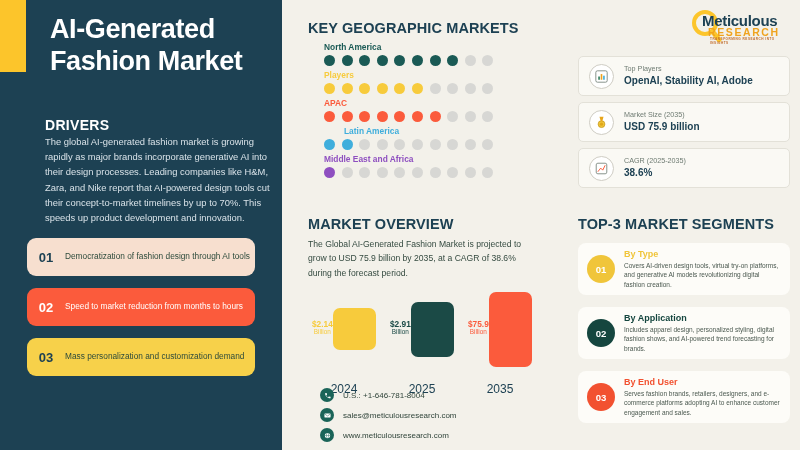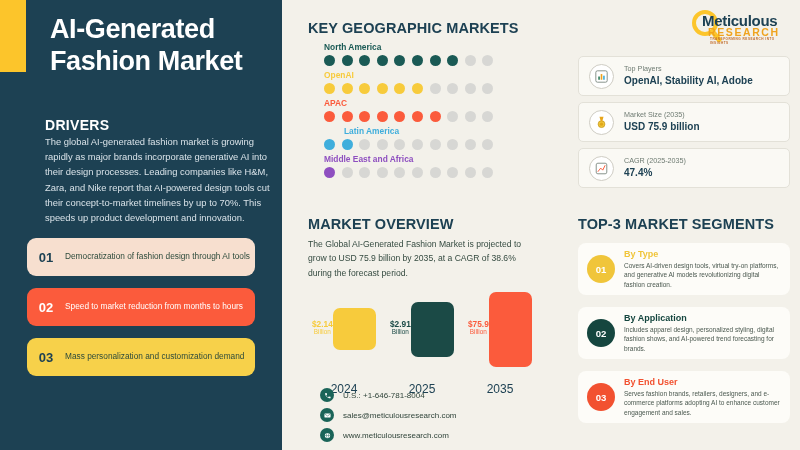--- a/index.html
+++ b/index.html
@@ -204,21 +204,21 @@
           <div class="dot" style="background: rgb(26, 90, 85);"></div>
           <div class="dot" style="background: rgb(26, 90, 85);"></div>
           <div class="dot" style="background: rgb(26, 90, 85);"></div>
           <div class="dot" style="background: rgb(26, 90, 85);"></div>
           <div class="dot" style="background: rgb(26, 90, 85);"></div>
           <div class="dot"></div>
           <div class="dot"></div>
         </div>
       </div>
       <div class="geo-row">
-        <div class="geo-label" style="color: rgb(247, 203, 60);">OpenAI</div>
+        <div class="geo-label" style="color: rgb(247, 203, 60);">Players</div>
         <div class="dots">
           <div class="dot" style="background: rgb(247, 203, 60);"></div>
           <div class="dot" style="background: rgb(247, 203, 60);"></div>
           <div class="dot" style="background: rgb(247, 203, 60);"></div>
           <div class="dot" style="background: rgb(247, 203, 60);"></div>
           <div class="dot" style="background: rgb(247, 203, 60);"></div>
           <div class="dot" style="background: rgb(247, 203, 60);"></div>
           <div class="dot"></div>
           <div class="dot"></div>
           <div class="dot"></div>
@@ -301,21 +301,21 @@
   </div>
   <div class="stat-card" id="stat-2">
     <div class="stat-icon">
       <svg width="13" height="13" viewBox="0 0 16 16">
           <rect x="1.5" y="1.5" width="13" height="13" rx="2" fill="none" stroke="#6E7B72" stroke-width="1"></rect>
           <path d="M3.5 12 L7 7.5 L9.5 10 L12.5 4" fill="none" stroke="#FB5B3C" stroke-width="1.2"></path>
         </svg>
     </div>
     <div class="stat-txt">
       <div class="stat-label">CAGR (2025-2035)</div>
-      <div class="stat-value">47.4%</div>
+      <div class="stat-value">38.6%</div>
     </div>
   </div>
 
   <div class="sec-head" id="mo-head">MARKET OVERVIEW</div>
   <div class="mo-body">The Global AI-Generated Fashion Market is projected to grow to USD 75.9 billion by 2035, at a CAGR of 38.6% during the forecast period.</div>
   <div class="chart" id="chart">
       <div class="bar-col" style="left: 0px;">
         <div class="bar-lbl" style="color: rgb(247, 203, 60);">
           <div>$2.14</div>
           <div class="bar-unit">Billion</div>

